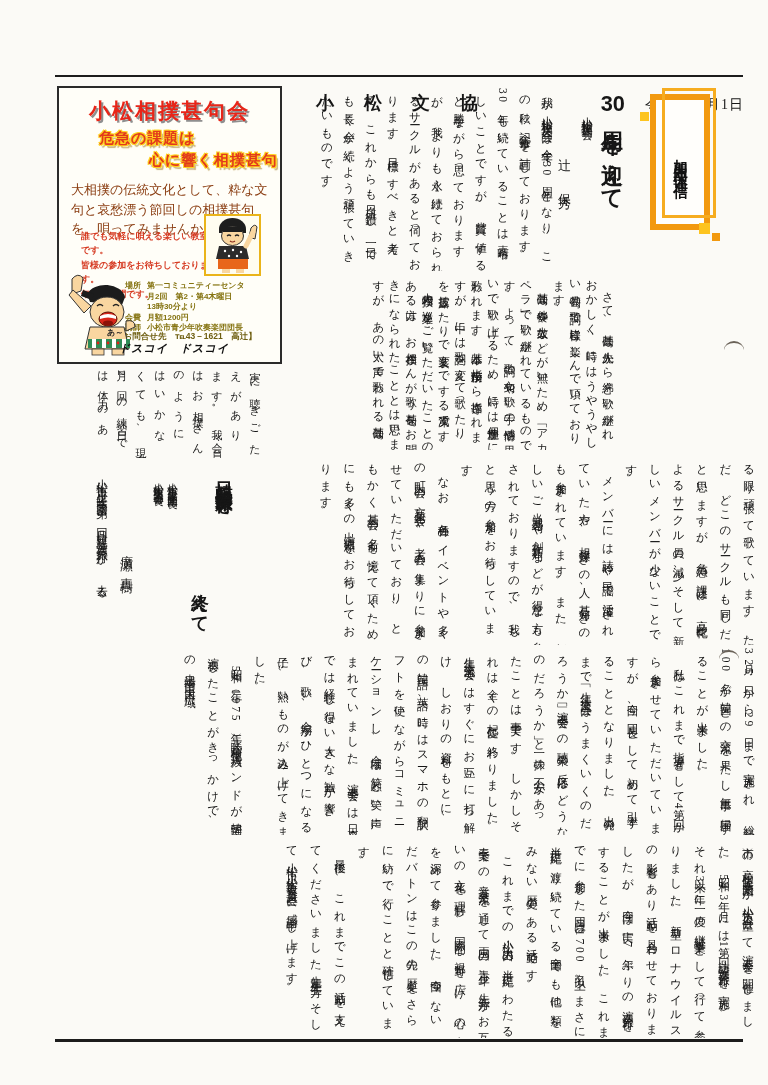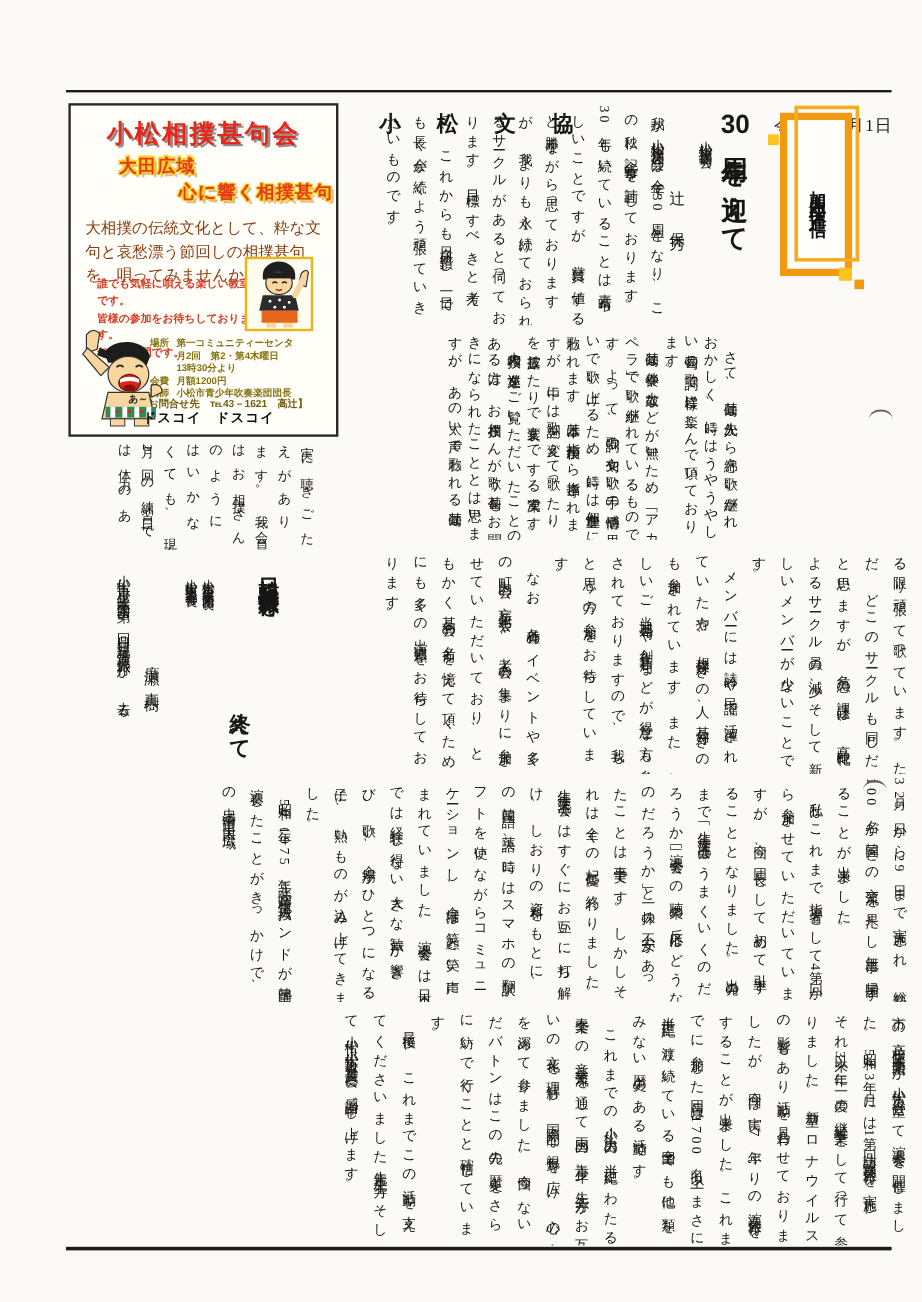--- a/index.html
+++ b/index.html
@@ -81,21 +81,21 @@
     font-size:9px; font-weight:700; color:#d63a22; line-height:1.6; }
   .ad-imgbox { position:absolute; top:126px; left:145px; width:57px; height:62px;
     border:2.5px solid #eab41a; background:#fffdf0; overflow:hidden; }
   .ad-info { position:absolute; top:193px; left:66px; font-size:8px; font-weight:700;
     color:#857310; line-height:10.5px; }
   .irow { display:flex; }
   .ilbl { width:22px; }
   .ad-contact { position:absolute; top:243px; left:56px; font-size:8.5px; font-weight:700; color:#6e5e10; }
   .ad-sumo2 { position:absolute; left:5px; bottom:5px; width:78px; height:86px; }
   .ad-ah { position:absolute; left:48px; bottom:24px; font-size:8px; font-weight:700; color:#222; }
-  .ad-dosukoi { position:absolute; left:60px; bottom:6px; font-size:11px; font-weight:800; color:#101010; letter-spacing:1px; }
+  .ad-dosukoi { position:absolute; left:60px; bottom:6px; font-size:11px; font-weight:800; color:#101010; letter-spacing:1px;font-style:italic; }
 
   
   .a2-title { position:absolute; left:190px; top:468px; width:46px; height:182px;
     writing-mode:vertical-rl; font-family:"Liberation Sans","DejaVu Sans",sans-serif;
     font-size:17.5px; font-weight:600; letter-spacing:2px; }
   .a2-title .l2 { padding-top:112px; }
   .a2-org1 { position:absolute; left:165px; top:474px; height:160px; font-size:10.5px; letter-spacing:1.5px; }
   .a2-org2 { position:absolute; left:151px; top:474px; height:160px; font-size:10.5px; letter-spacing:1.5px; }
   .a2-name { position:absolute; left:117px; top:545px; height:95px;  font-size:13px; letter-spacing:3px; }
 </style>
@@ -132,21 +132,21 @@
   <p class="ni">実に聴きごたえがあります。我々会員はお相撲さんのようにはいかなくても、現在月2回の練習日では体力のあ</p>
 </div>
 <div class="vtext block-band2">
   <p class="ni">る限り頑張って歌っています。ただ、どこのサークルも同じだと思いますが、危急の課題は、高齢化によるサークル員の減少、そして新しいメンバーが少ないことです。</p>
   <p>メンバーには詩吟や民謡で活躍されていた方や、相撲好きの人、甚句好きの人も参加されています。また、新しいご当地甚句や創作甚句などが得意な方も参加されておりますので、我もと思う方の参加をお待ちしています。</p>
   <p>なお、各種のイベントや多くの町内会の忘新年会や、老人会の集まりに参加させていただいており、ともかく甚句会の名前を憶えて頂くためにも多くの出演依頼をお待ちしております。</p>
 </div>
 
 <div class="ad">
   <div class="ad-title">小松相撲甚句会</div>
-  <div class="ad-slogan ad-s1">大田広域</div>
+  <div class="ad-slogan ad-s1">危急の課題は</div>
   <div class="ad-slogan ad-s2">心に響く相撲甚句</div>
   <div class="ad-body">大相撲の伝統文化として、粋な文句と哀愁漂う節回しの相撲甚句を、唄ってみませんか</div>
   <div class="ad-invite">
     <div>誰でも気軽に唄える楽しい教室です。</div>
     <div>皆様の参加をお待ちしております。</div>
     <div>年齢は不問です。</div>
   </div>
 
   <div class="ad-imgbox">
     <svg width="53" height="58" viewBox="0 0 53 58">

